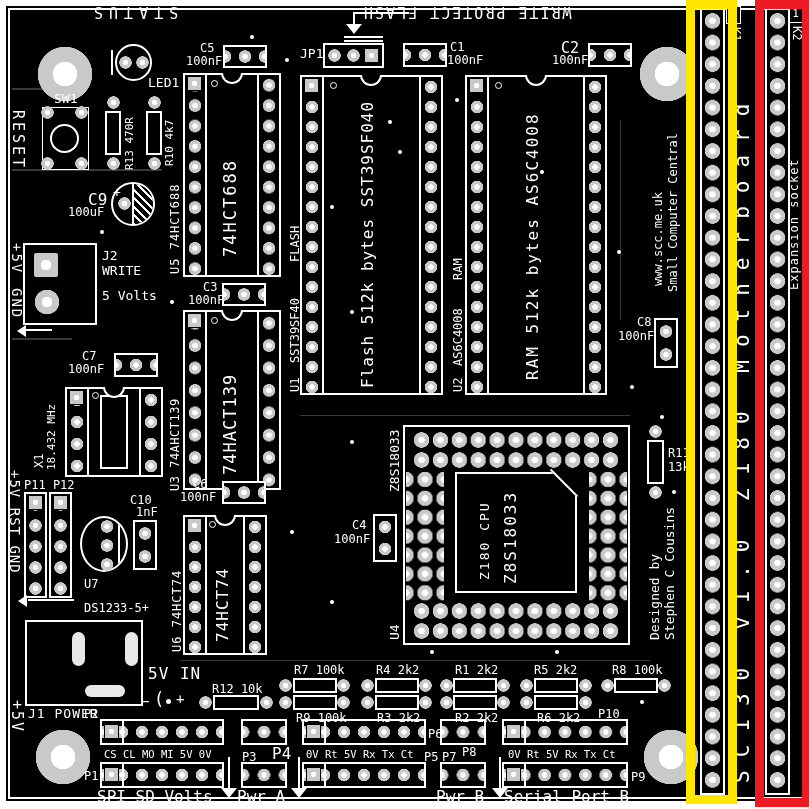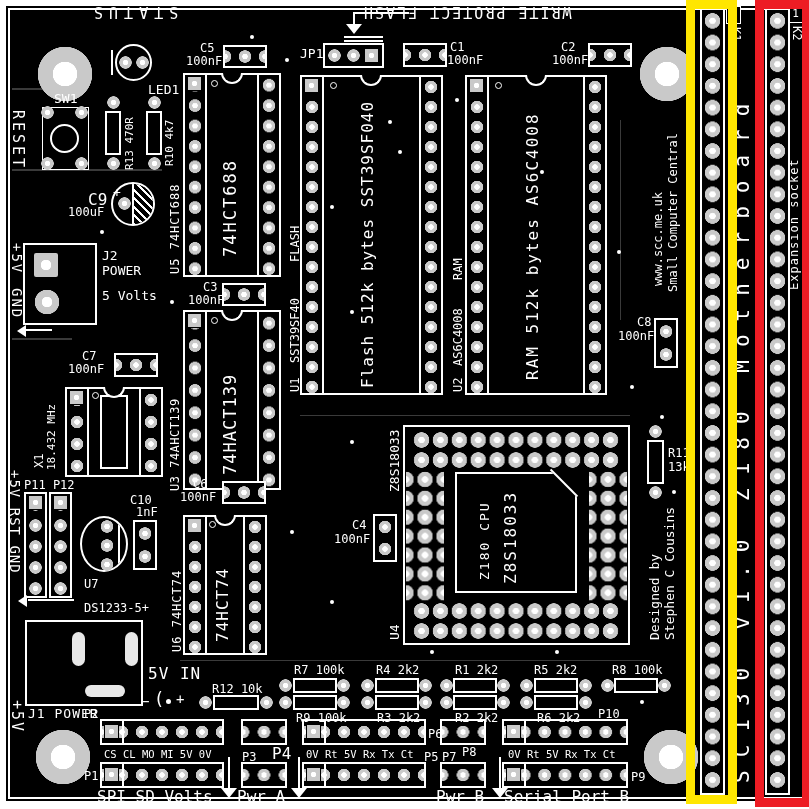--- a/index.html
+++ b/index.html
@@ -76,21 +76,21 @@
   <div class="ab" style="left:50px;top:124px;width:29px;height:29px;border:2px solid #fff;border-radius:50%;background:#000;z-index:3"></div>
   <div class="ab rpad" style="left:41px;top:106px"></div>
   <div class="ab rpad" style="left:75px;top:106px"></div>
   <div class="ab rpad" style="left:41px;top:157px"></div>
   <div class="ab rpad" style="left:75px;top:157px"></div>
 
   <div class="ab" style="left:115px;top:44px;width:37px;height:37px;border:2px solid #fff;border-radius:50%;background:#000;z-index:2"></div>
   <div class="ab rpad" style="left:119px;top:56px"></div>
   <div class="ab rpad" style="left:136px;top:56px"></div>
   <div class="ab line" style="left:111px;top:50px;width:2px;height:25px"></div>
-  <div class="ab t" style="left:148px;top:83px;font-size:13px">LED1</div>
+  <div class="ab t" style="left:148px;top:76px;font-size:13px">LED1</div>
 
   <div class="ab rpad" style="left:107px;top:96px"></div>
   <div class="ab rpad" style="left:107px;top:157px"></div>
   <div class="ab rbody" style="left:105px;top:111px;width:16px;height:44px"></div>
   <div class="ab t vu" style="left:124px;top:100px;height:70px;font-size:11px">R13 470R</div>
   <div class="ab rpad" style="left:148px;top:96px"></div>
   <div class="ab rpad" style="left:148px;top:157px"></div>
   <div class="ab rbody" style="left:146px;top:111px;width:16px;height:44px"></div>
   <div class="ab t vu" style="left:164px;top:102px;height:64px;font-size:11px">R10 4k7</div>
 
@@ -106,21 +106,21 @@
   <div class="ab t" style="left:200px;top:42px;font-size:12px">C5</div>
   <div class="ab t" style="left:186px;top:55px;font-size:12px">100nF</div>
   <div class="ab wb pads" style="left:223px;top:45px;width:44px;height:23px;background-size:20px 100%"></div>
 
   <div class="ab t" style="left:300px;top:47px;font-size:13px">JP1</div>
   <div class="ab wb pads" style="left:323px;top:43px;width:61px;height:25px;background-size:19px 100%"></div>
   <div class="ab sqpad" style="left:364px;top:48px"></div>
   <div class="ab wb pads" style="left:403px;top:43px;width:44px;height:24px;background-size:20px 100%"></div>
   <div class="ab t" style="left:450px;top:41px;font-size:12px">C1</div>
   <div class="ab t" style="left:447px;top:54px;font-size:12px">100nF</div>
-  <div class="ab t" style="left:561px;top:41px;font-size:12px">C2</div>
+  <div class="ab t" style="left:561px;top:41px;font-size:15px">C2</div>
   <div class="ab t" style="left:552px;top:54px;font-size:12px">100nF</div>
   <div class="ab wb pads" style="left:588px;top:43px;width:44px;height:24px;background-size:20px 100%"></div>
 
   <div class="ab t vu" style="left:169px;top:168px;height:106px;font-size:12px;letter-spacing:1px">U5 74HCT688</div>
   <div class="ab wb pads" style="left:183px;top:73px;width:24px;height:204px;background-size:100% 20.4px"></div>
   <div class="ab wb pads" style="left:257px;top:73px;width:24px;height:204px;background-size:100% 20.4px"></div>
   <div class="ab wb" style="left:205px;top:73px;width:54px;height:204px"></div>
   <div class="ab notch" style="left:221px;top:73px"></div>
   <div class="ab sqpad" style="left:187px;top:76px"></div>
   <div class="ab ring" style="left:211px;top:80px"></div>
@@ -203,21 +203,21 @@
   <div class="ab t" style="left:84px;top:602px;font-size:12px">DS1233-5+</div>
 
   <div class="ab t" style="left:130px;top:494px;font-size:12px">C10</div>
   <div class="ab t" style="left:136px;top:506px;font-size:12px">1nF</div>
   <div class="ab wb pads" style="left:133px;top:520px;width:24px;height:50px;background-size:100% 23px"></div>
 
   <div class="ab wb" style="left:23px;top:243px;width:74px;height:82px;border-width:2px"></div>
   <div class="ab" style="left:32px;top:251px;width:28px;height:28px;background:radial-gradient(circle,#fff 0 5px,#c9c9c9 5.5px);border:2px solid #000;border-radius:4px;z-index:3"></div>
   <div class="ab" style="left:34px;top:289px;width:26px;height:26px;border-radius:50%;background:radial-gradient(circle,#fff 0 5px,#c9c9c9 5.5px 12px,rgba(0,0,0,0) 12.5px);z-index:3"></div>
   <div class="ab t" style="left:102px;top:249px;font-size:13px">J2</div>
-  <div class="ab t" style="left:102px;top:264px;font-size:13px">POWER</div>
+  <div class="ab t" style="left:102px;top:264px;font-size:13px">WRITE</div>
   <div class="ab t" style="left:102px;top:289px;font-size:13px">5 Volts</div>
   <div class="ab line" style="left:26px;top:329px;width:26px;height:2px"></div>
   <div class="ab tri-l" style="left:17px;top:325px"></div>
 
   <div class="ab t vu" style="left:388px;top:406px;height:86px;font-size:13px">Z8S18033</div>
   <div class="ab t vu" style="left:388px;top:614px;height:26px;font-size:13px">U4</div>
   <div class="ab" style="left:403px;top:425px;width:227px;height:220px;border:2px solid #fff;z-index:2"></div>
   <div class="ab nb padsbig" style="left:412px;top:430px;width:208px;height:40px;background-size:18.9px 20px"></div>
   <div class="ab nb padsbig" style="left:412px;top:601px;width:208px;height:40px;background-size:18.9px 20px"></div>
   <div class="ab nb padsbig" style="left:406px;top:470px;width:38px;height:132px;background-size:19px 18.9px"></div>

